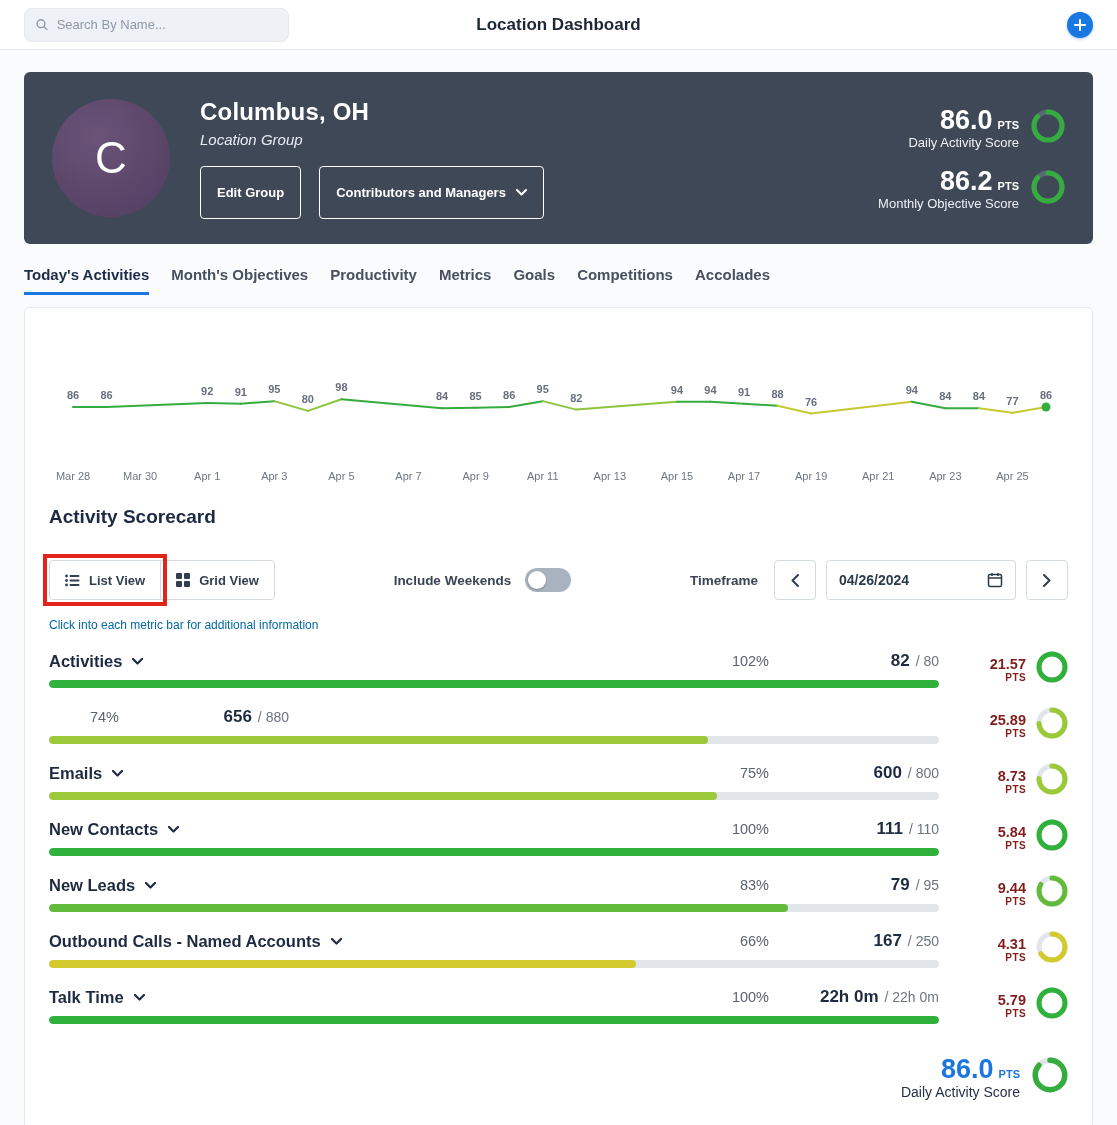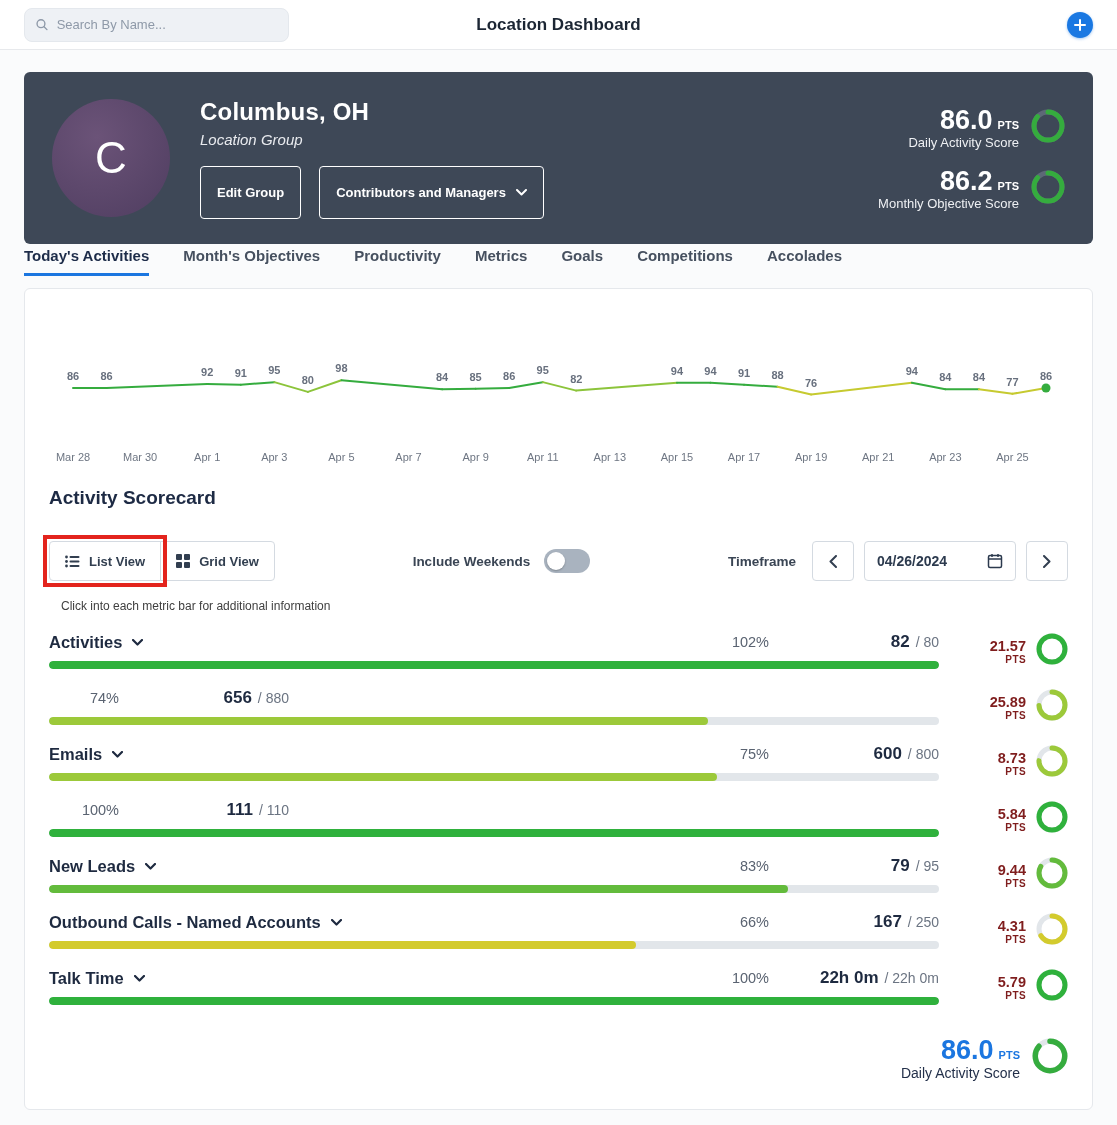--- a/index.html
+++ b/index.html
@@ -24,21 +24,21 @@
   .h-btns{display:flex;gap:18px;margin-top:18px}
   .h-btn{background:transparent;border:1px solid #fff;border-radius:4px;color:#fff;font:700 13px "Liberation Sans",sans-serif;padding:0 16px;height:53px;display:flex;align-items:center;gap:10px;cursor:pointer}
   .h-scores{margin-left:auto;display:flex;flex-direction:column;gap:16px;align-items:flex-end}
   .score{display:flex;align-items:center;gap:12px}
   .score-text{text-align:right}
   .score-val{font-size:27px;font-weight:800}
   .score-unit{font-size:11px;font-weight:800;margin-left:5px}
   .score-label{font-size:13px;color:#eef0f3;margin-top:-1px}
 
   
-  .tabs{display:flex;gap:34px;padding:3px 24px 0}
+  .tabs{display:flex;gap:22px;padding:22px 24px 0}
   .tab{font-size:15px;font-weight:600;color:#46505f;text-decoration:none;padding-bottom:9px;cursor:pointer;border-bottom:3px solid transparent}
   .tab.active{color:#1d2c49;font-weight:700;border-bottom-color:#1b76e0}
 
   
   .main-card{margin:12px 24px 24px;background:#fff;border:1px solid #e5e8ec;border-radius:6px;padding:24px 24px 28px}
   #chart{margin-top:4px}
   .pt-label{font:600 11px "Liberation Sans",sans-serif;fill:#68707e}
   .tick-label{font:400 11px "Liberation Sans",sans-serif;fill:#6e7683}
   .sc-heading{font-size:19px;font-weight:700;color:#1d2a44;margin:14px 0 32px}
 
@@ -50,27 +50,27 @@
   .vbtn.first{border-radius:4px 0 0 4px}
   .vbtn.second{border-radius:0 4px 4px 0;margin-left:-1px}
   .red-box{position:absolute;inset:-6px;border:4px solid #e3241d;pointer-events:none;z-index:3}
   .weekends{margin-left:auto;display:flex;align-items:center;gap:14px}
   .ctl-label{font-size:13.5px;font-weight:600;color:#3a4554}
   .toggle{position:relative;width:46px;height:24px;border-radius:12px;background:#a9b3bf;border:0;cursor:pointer;flex:none}
   .knob{position:absolute;left:3px;top:3px;width:18px;height:18px;border-radius:50%;background:#fff;box-shadow:0 1px 2px rgba(0,0,0,.25)}
   .timeframe{margin-left:auto;display:flex;align-items:center;gap:10px}
   .timeframe .ctl-label{margin-right:6px}
   .nav-btn{width:42px;height:40px;background:#fff;border:1px solid #d4dae1;border-radius:4px;display:flex;align-items:center;justify-content:center;cursor:pointer}
-  .date-box{width:152px;height:40px;border:1px solid #d4dae1;border-radius:4px;display:flex;align-items:center;padding:0 12px;gap:8px;cursor:pointer;background:#fff}
+  .date-box{width:190px;height:40px;border:1px solid #d4dae1;border-radius:4px;display:flex;align-items:center;padding:0 12px;gap:8px;cursor:pointer;background:#fff}
   .date-text{flex:1;font-size:14px;font-weight:600;color:#2c3a4e}
 
-  .hint{font-size:12px;color:#404040;margin:18px 12px 2px}
-
-  
-  .metric-row{display:flex;align-items:flex-end;margin-top:19px}
+  .hint{font-size:12px;color:#0369a1;margin:18px 0 2px}
+
+  
+  .metric-row{display:flex;align-items:flex-start;margin-top:19px}
   .m-left{width:890px;flex:none}
   .m-top{display:flex;align-items:center}
   .m-name{display:flex;align-items:center;gap:10px;font-size:16.5px;font-weight:700;color:#1e2a40;cursor:pointer;flex:1}
   .m-pct{width:70px;text-align:right;font-size:14.5px;color:#5a6371}
   .m-val{width:170px;text-align:right;white-space:nowrap}
   .m-val .v{font-size:17px;font-weight:800;color:#1e2a40}
   .m-val .t{font-size:14px;color:#6b7482;margin-left:6px}
   .m-bar{margin-top:9px;height:8px;border-radius:4px;background:#e2e6ea;overflow:hidden;cursor:pointer}
   .m-fill{height:100%;border-radius:4px}
   .m-right{flex:1;display:flex;align-items:center;justify-content:flex-end;gap:10px}
@@ -356,20 +356,26 @@
           </div>
           <span class="m-donut"><svg width="32" height="32">
               <circle cx="16" cy="16" r="13" fill="none" stroke="#e2e6ea" stroke-width="5"></circle>
               <circle cx="16" cy="16" r="13" fill="none" stroke="#9cc93a" stroke-width="5" stroke-dasharray="61.26105674500097 81.68140899333463" stroke-linecap="round" transform="rotate(-90 16 16)"></circle>
             </svg></span>
         </div>
       </div>
       <div class="metric-row">
         <div class="m-left">
           <div class="m-top">
+            <div class="m-name">
+              <span>New Contacts</span>
+              <svg width="11" height="7" viewBox="0 0 11 7" fill="none" stroke="#1e2a40" stroke-width="2.2" stroke-linecap="round" stroke-linejoin="round">
+                <path d="M1 1l4.5 4.5L10 1"></path>
+              </svg>
+            </div>
             <div class="m-pct">100%</div>
             <div class="m-val"><span class="v">111</span><span class="t">/ 110</span></div>
           </div>
           <div class="m-bar">
             <div class="m-fill" style="width:100%;background:#2fb13c"></div>
           </div>
         </div>
         <div class="m-right">
           <div class="m-pts">
             <div class="pn">5.84</div>

